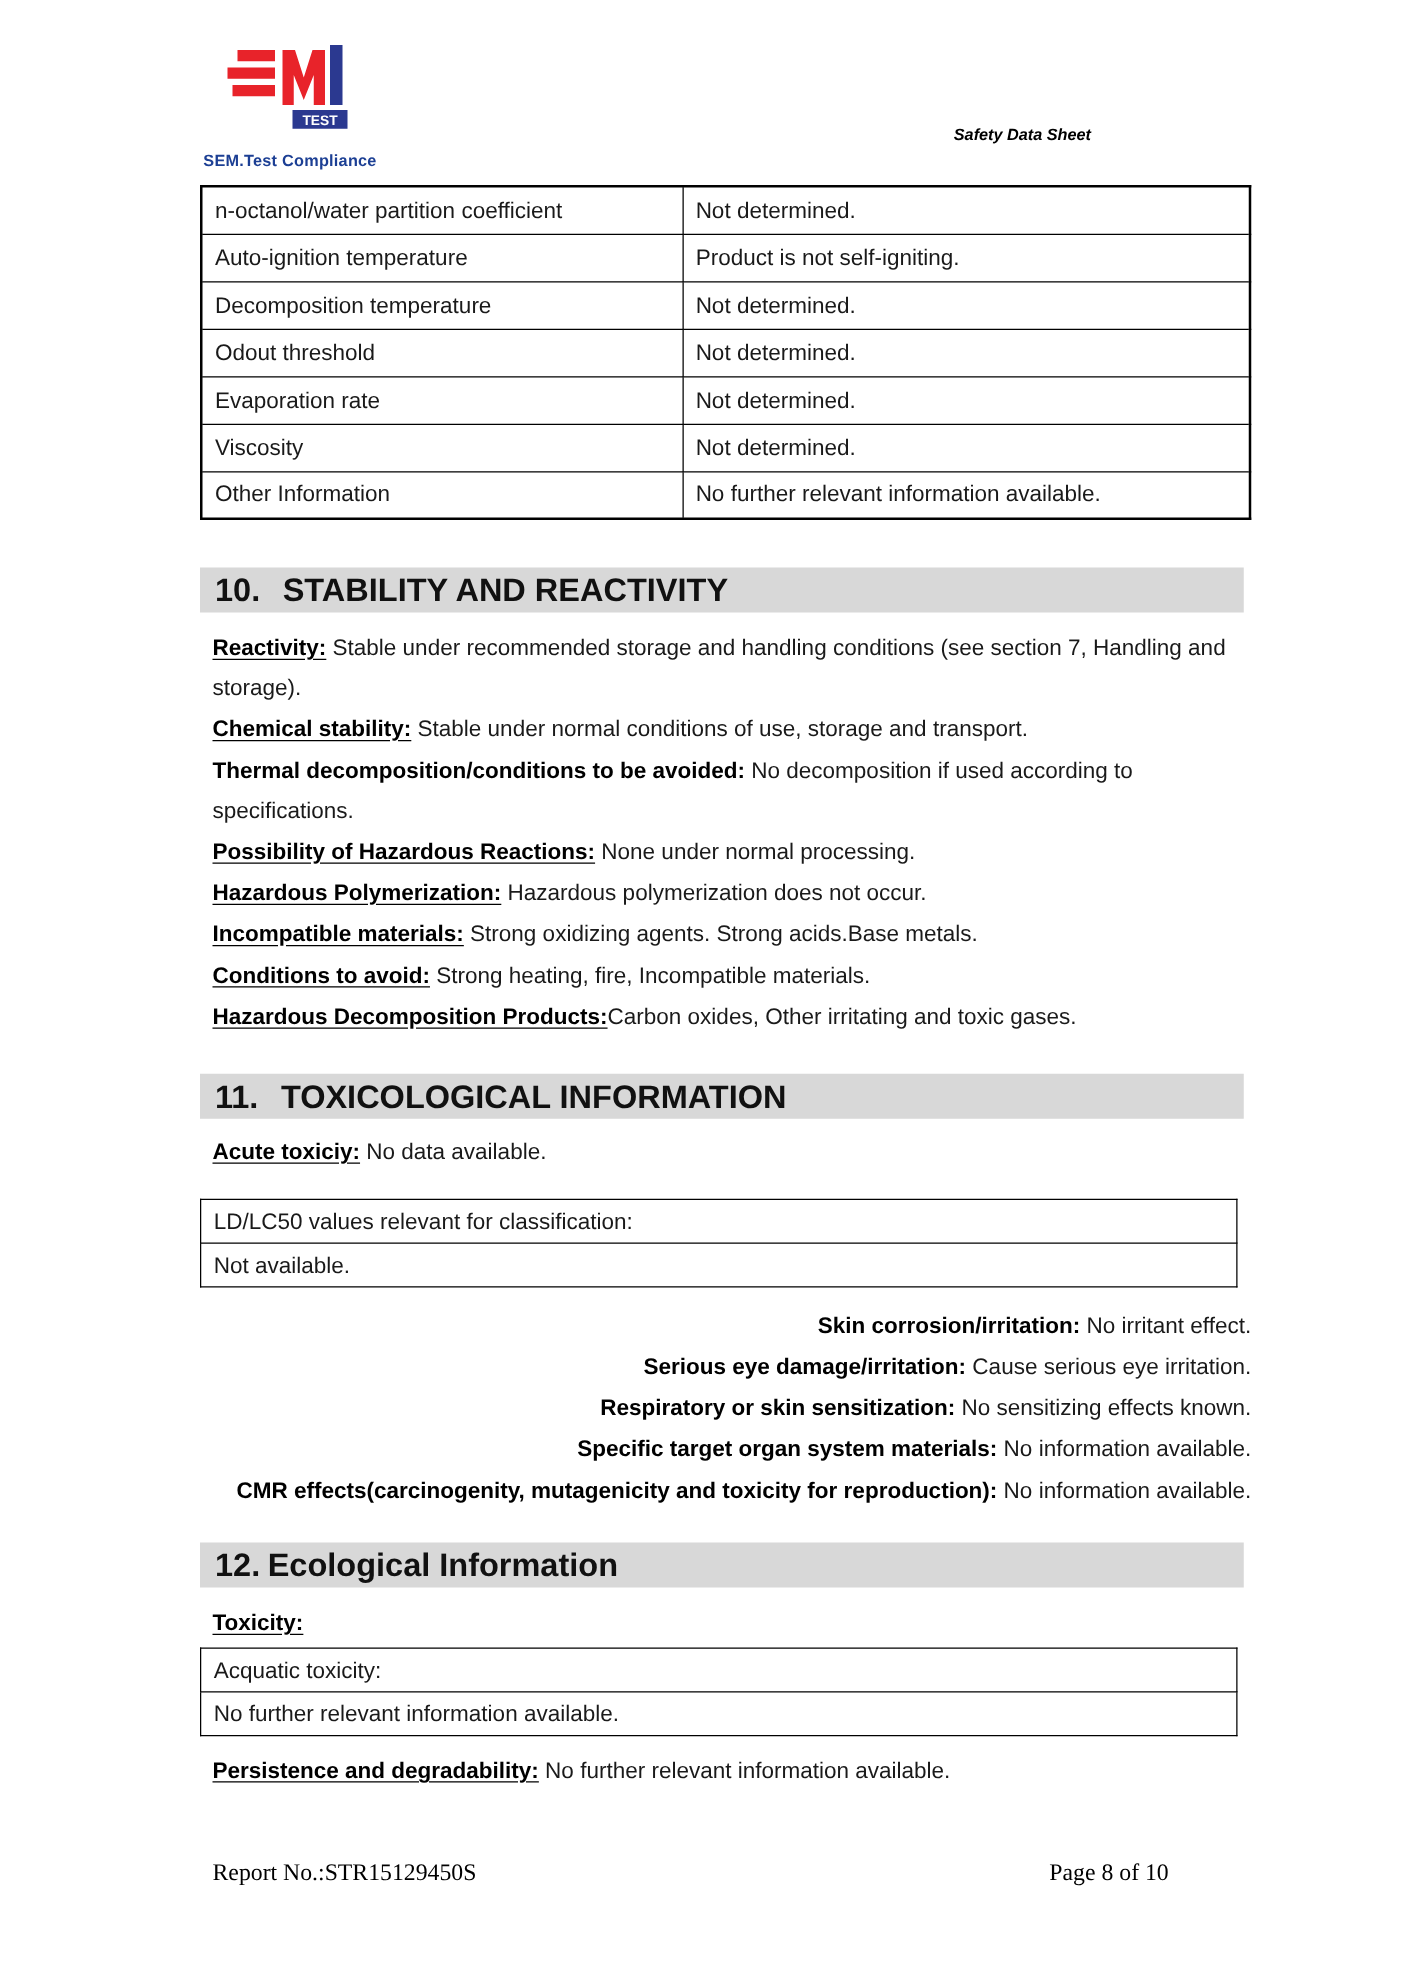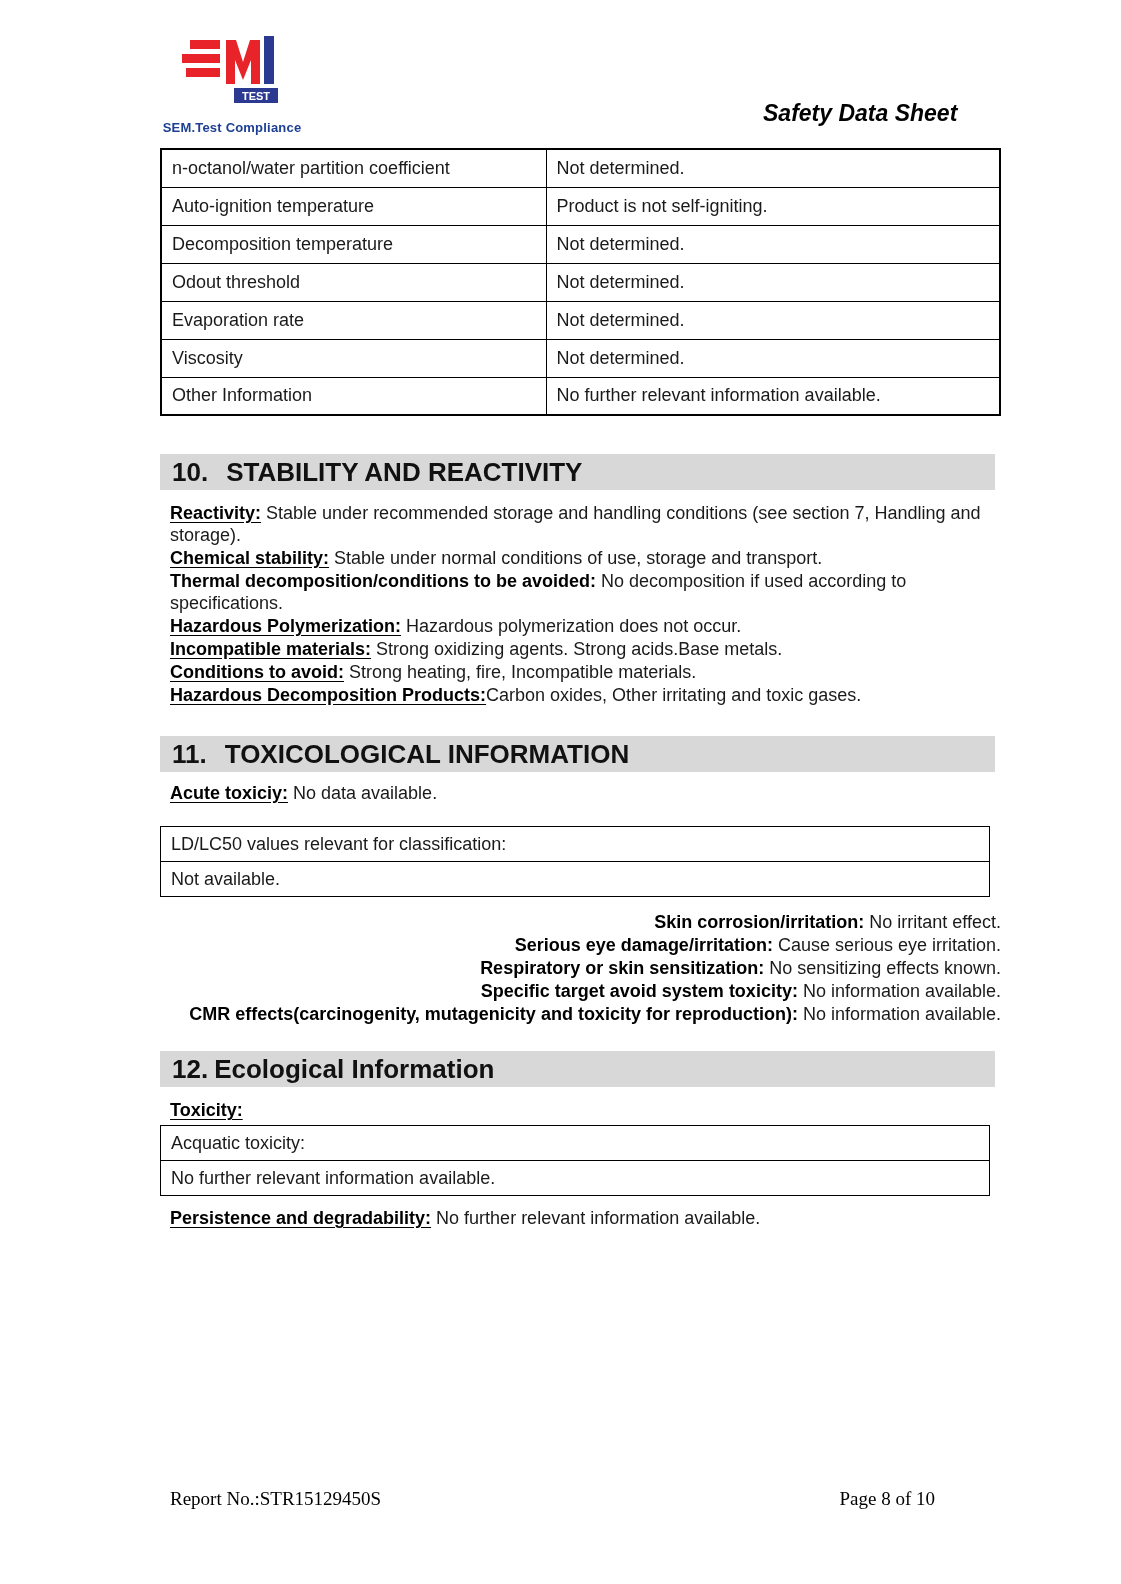--- a/index.html
+++ b/index.html
@@ -13,21 +13,21 @@
     color: #1a1a1a;
     overflow: hidden;
   }
 
   
   .logo-block { position: absolute; left: 152px; top: 34px; width: 160px; text-align: center; }
   .logo-caption { margin-top: 2px; font-size: 13px; font-weight: bold; color: #1c3f94; letter-spacing: 0.2px; }
   .company-block { position: absolute; left: 340px; top: 52px; }
   .company-name { font-size: 19px; font-weight: bold; color: #000; margin-bottom: 9px; }
   .company-addr { font-size: 15.5px; color: #1a1a1a; line-height: 26px; }
-  .sds-title { position: absolute; left: 763px; top: 100px; font-size: 23px; font-weight: bold; font-style: italic; color: #000; }
+  .sds-title { position: absolute; left: 763px; top: 100px; font-size: 13px; font-weight: bold; font-style: italic; color: #000; }
 
   
   .content { position: absolute; left: 160px; top: 148px; width: 841px; }
 
   table { border-collapse: collapse; }
   .props-table { width: 841px; border: 2px solid #000; }
   .props-table td {
     border: 1px solid #000;
     height: 38px;
     font-size: 18px;
@@ -47,21 +47,21 @@
     font-size: 26px;
     color: #111;
   }
   .sec-heading .sec-num { margin-right: 18px; }
   .sec-heading.tight .sec-num { margin-right: 6px; }
   .h10 { margin-top: 38px; }
   .h11 { margin-top: 30px; }
   .h12 { margin-top: 26px; }
 
   .para-block { margin-top: 12px; }
-  .para-block p { font-size: 18px; line-height: 22px; margin: 0 0 1px 10px; }
+  .para-block p { font-size: 18px; line-height: 32px; margin: 0 0 1px 10px; }
   .lbl { font-weight: bold; color: #000; }
   .lbl.u { text-decoration: underline; text-underline-offset: 3px; }
 
   .one-col-table { width: 830px; border: 1.5px solid #000; margin-left: 0; }
   .one-col-table td {
     border: 1.5px solid #000;
     height: 35px;
     font-size: 18px;
     padding: 2px 10px;
     vertical-align: middle;
@@ -136,20 +136,21 @@
 
     <div class="sec-heading h10">
       <span class="sec-num">10.</span>
       <span class="sec-title">STABILITY AND REACTIVITY</span>
     </div>
 
     <div class="para-block">
       <p><span class="lbl u">Reactivity:</span><span> Stable under recommended storage and handling conditions (see section 7, Handling and storage).</span></p>
       <p><span class="lbl u">Chemical stability:</span><span> Stable under normal conditions of use, storage and transport.</span></p>
       <p><span class="lbl">Thermal decomposition/conditions to be avoided:</span><span> No decomposition if used according to specifications.</span></p>
+      <p><span class="lbl u">Possibility of Hazardous Reactions:</span><span> None under normal processing.</span></p>
       <p><span class="lbl u">Hazardous Polymerization:</span><span> Hazardous polymerization does not occur.</span></p>
       <p><span class="lbl u">Incompatible materials:</span><span> Strong oxidizing agents. Strong acids.Base metals.</span></p>
       <p><span class="lbl u">Conditions to avoid:</span><span> Strong heating, fire, Incompatible materials.</span></p>
       <p><span class="lbl u">Hazardous Decomposition Products:</span><span>Carbon oxides, Other irritating and toxic gases.</span></p>
     </div>
 
     <div class="sec-heading h11">
       <span class="sec-num">11.</span>
       <span class="sec-title">TOXICOLOGICAL INFORMATION</span>
     </div>
@@ -166,21 +167,21 @@
         <tr>
           <td>Not available.</td>
         </tr>
       </tbody>
     </table>
 
     <div class="para-block block-11">
       <p><span class="lbl">Skin corrosion/irritation:</span><span> No irritant effect.</span></p>
       <p><span class="lbl">Serious eye damage/irritation:</span><span> Cause serious eye irritation.</span></p>
       <p><span class="lbl">Respiratory or skin sensitization:</span><span> No sensitizing effects known.</span></p>
-      <p><span class="lbl">Specific target avoid system toxicity:</span><span> No information available.</span></p>
+      <p><span class="lbl">Specific target organ system materials:</span><span> No information available.</span></p>
       <p><span class="lbl">CMR effects(carcinogenity, mutagenicity and toxicity for reproduction):</span><span> No information available.</span></p>
     </div>
 
     <div class="sec-heading tight h12">
       <span class="sec-num">12.</span>
       <span class="sec-title">Ecological Information</span>
     </div>
 
     <div class="para-block tox-label">
       <p><span class="lbl u">Toxicity:</span></p>

